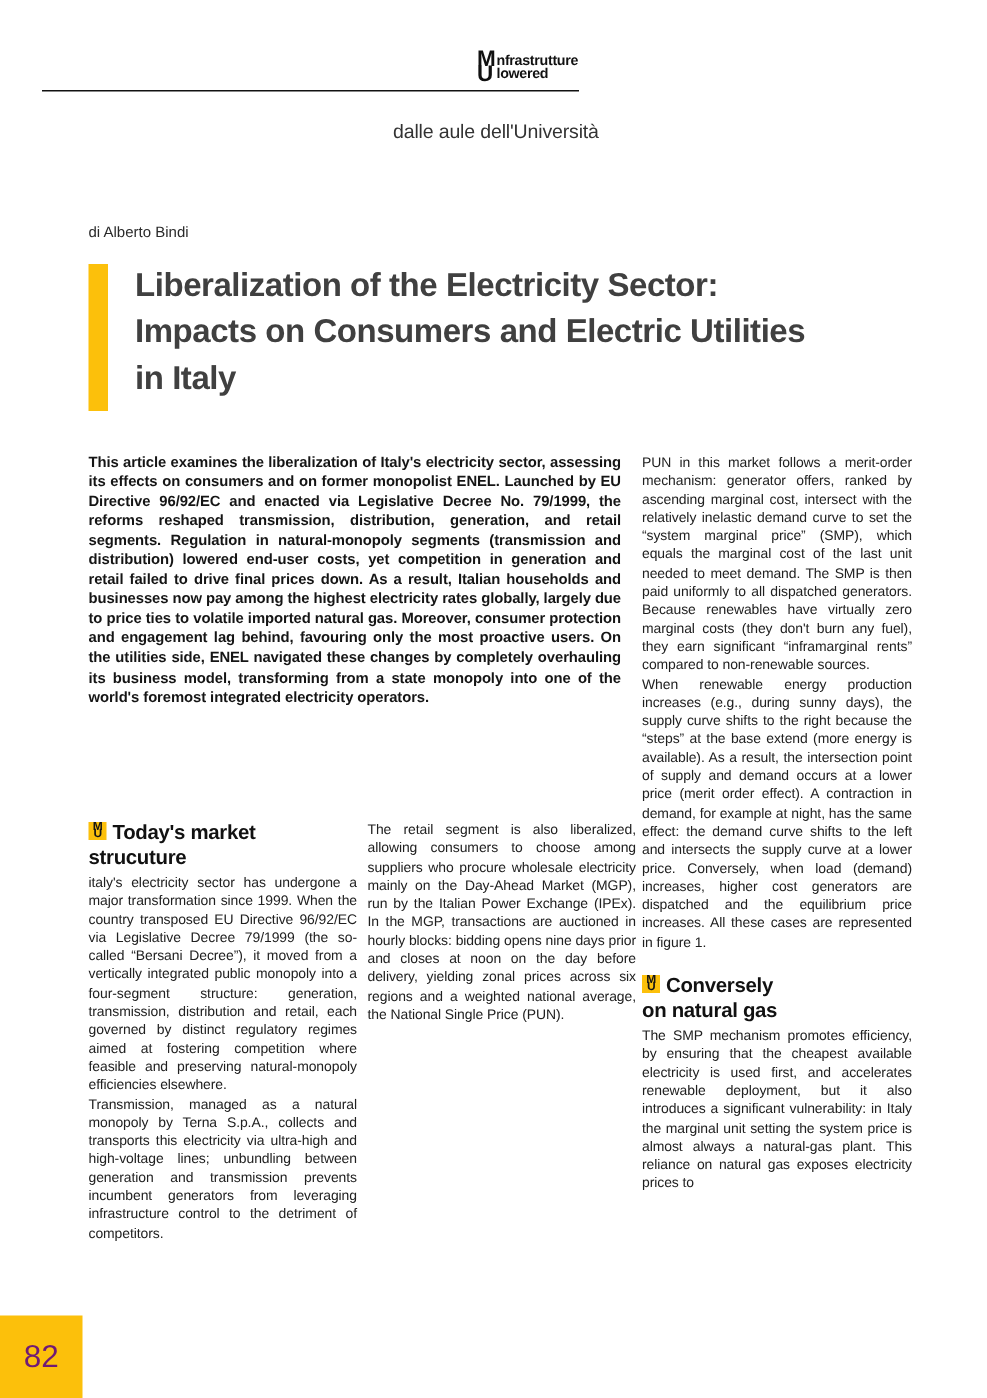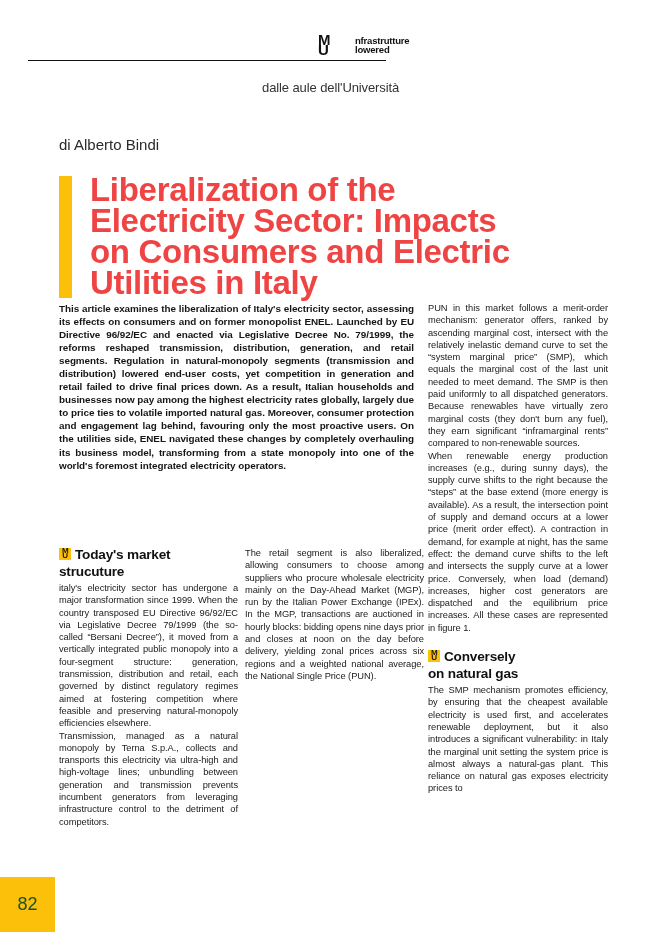--- a/index.html
+++ b/index.html
@@ -40,21 +40,20 @@
   }
   .logo-mu span { display: block; }
   .logo-words {
     font-family: "Liberation Sans", sans-serif;
     font-weight: bold;
     font-size: 9.5px;
     line-height: 9.5px;
     color: #111111;
     letter-spacing: -0.2px;
     padding-top: 1.5px;
-    margin-left: 24px;
   }
   .logo-words span { display: block; }
   .mast-rule {
     position: absolute;
     left: 28px;
     top: 60px;
     width: 358px;
     height: 1.4px;
     background: #111111;
   }
@@ -65,44 +64,44 @@
     font-size: 13px;
     color: #333333;
     letter-spacing: -0.1px;
     white-space: nowrap;
   }
 
   
   .byline {
     position: absolute;
     left: 59px;
-    top: 136px;
-    font-size: 15px;
+    top: 150px;
+    font-size: 10px;
     color: #2a2a2a;
     letter-spacing: 0px;
   }
   .title-wrap {
     position: absolute;
     left: 59px;
     top: 176px;
     width: 480px;
     display: flex;
     gap: 18px;
   }
   .title-bar {
     width: 13px;
     min-height: 98px;
     background: #fcc00b;
     flex: 0 0 13px;
   }
   .title-text {
-    font-size: 33px;
+    font-size: 22px;
     font-weight: bold;
     line-height: 31px;
-    color: #ef4444;
+    color: #404040;
     letter-spacing: -0.3px;
     margin-top: -2px;
   }
 
   
   .abstract-left {
     position: absolute;
     left: 59px;
     top: 302px;
     width: 355px;
@@ -169,22 +168,22 @@
     left: 0;
     top: 877px;
     width: 55px;
     height: 55px;
     background: #fcc00b;
     display: flex;
     align-items: center;
     justify-content: center;
   }
   .pagenum span {
-    font-size: 18px;
-    color: #14532d;
+    font-size: 21px;
+    color: #701a75;
     font-weight: normal;
     letter-spacing: 0px;
   }
 </style>
 </head>
 <body>
 
 <div class="masthead">
   <div class="logo-block">
     <div class="logo-mu">

